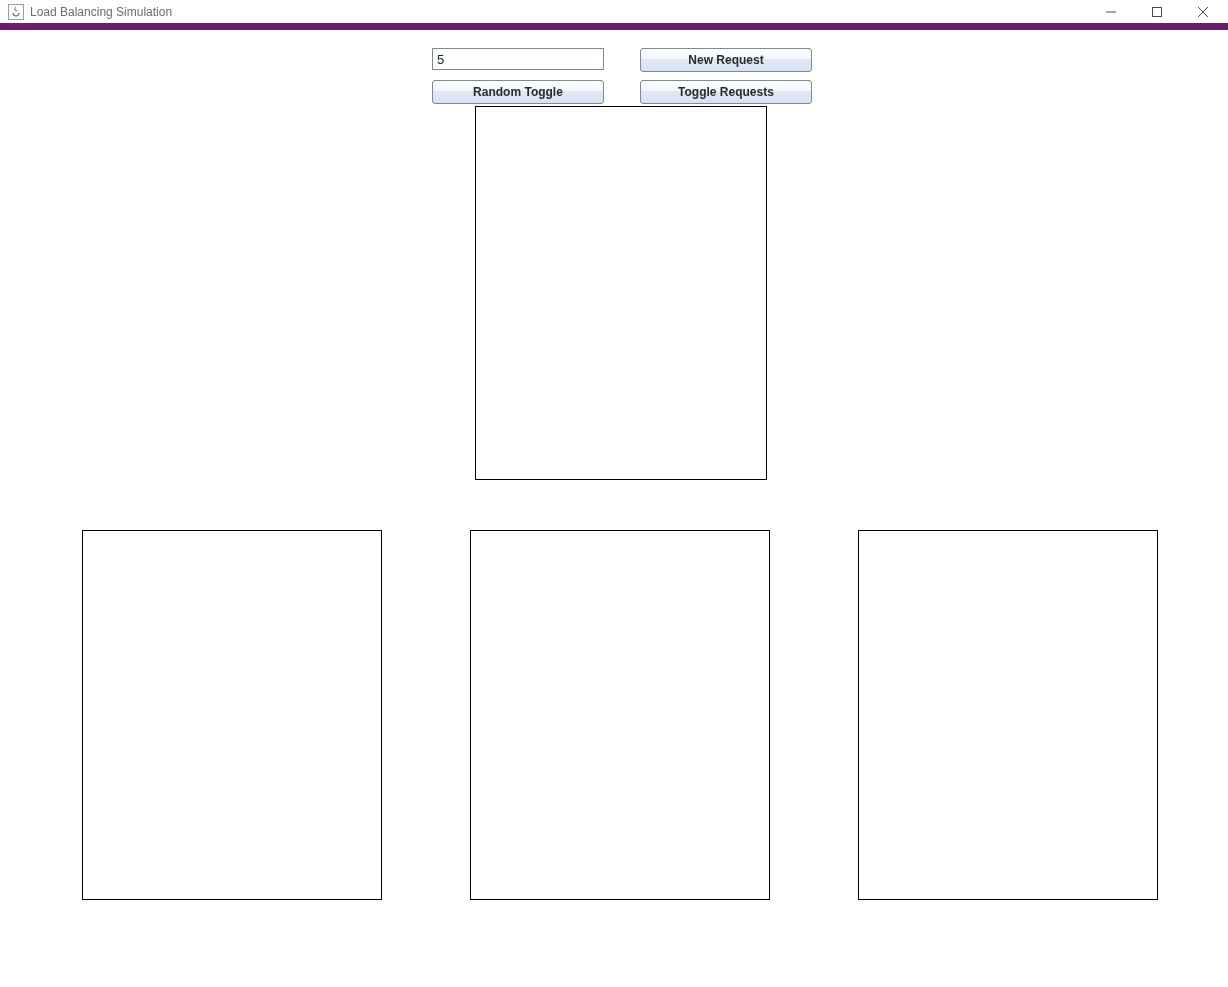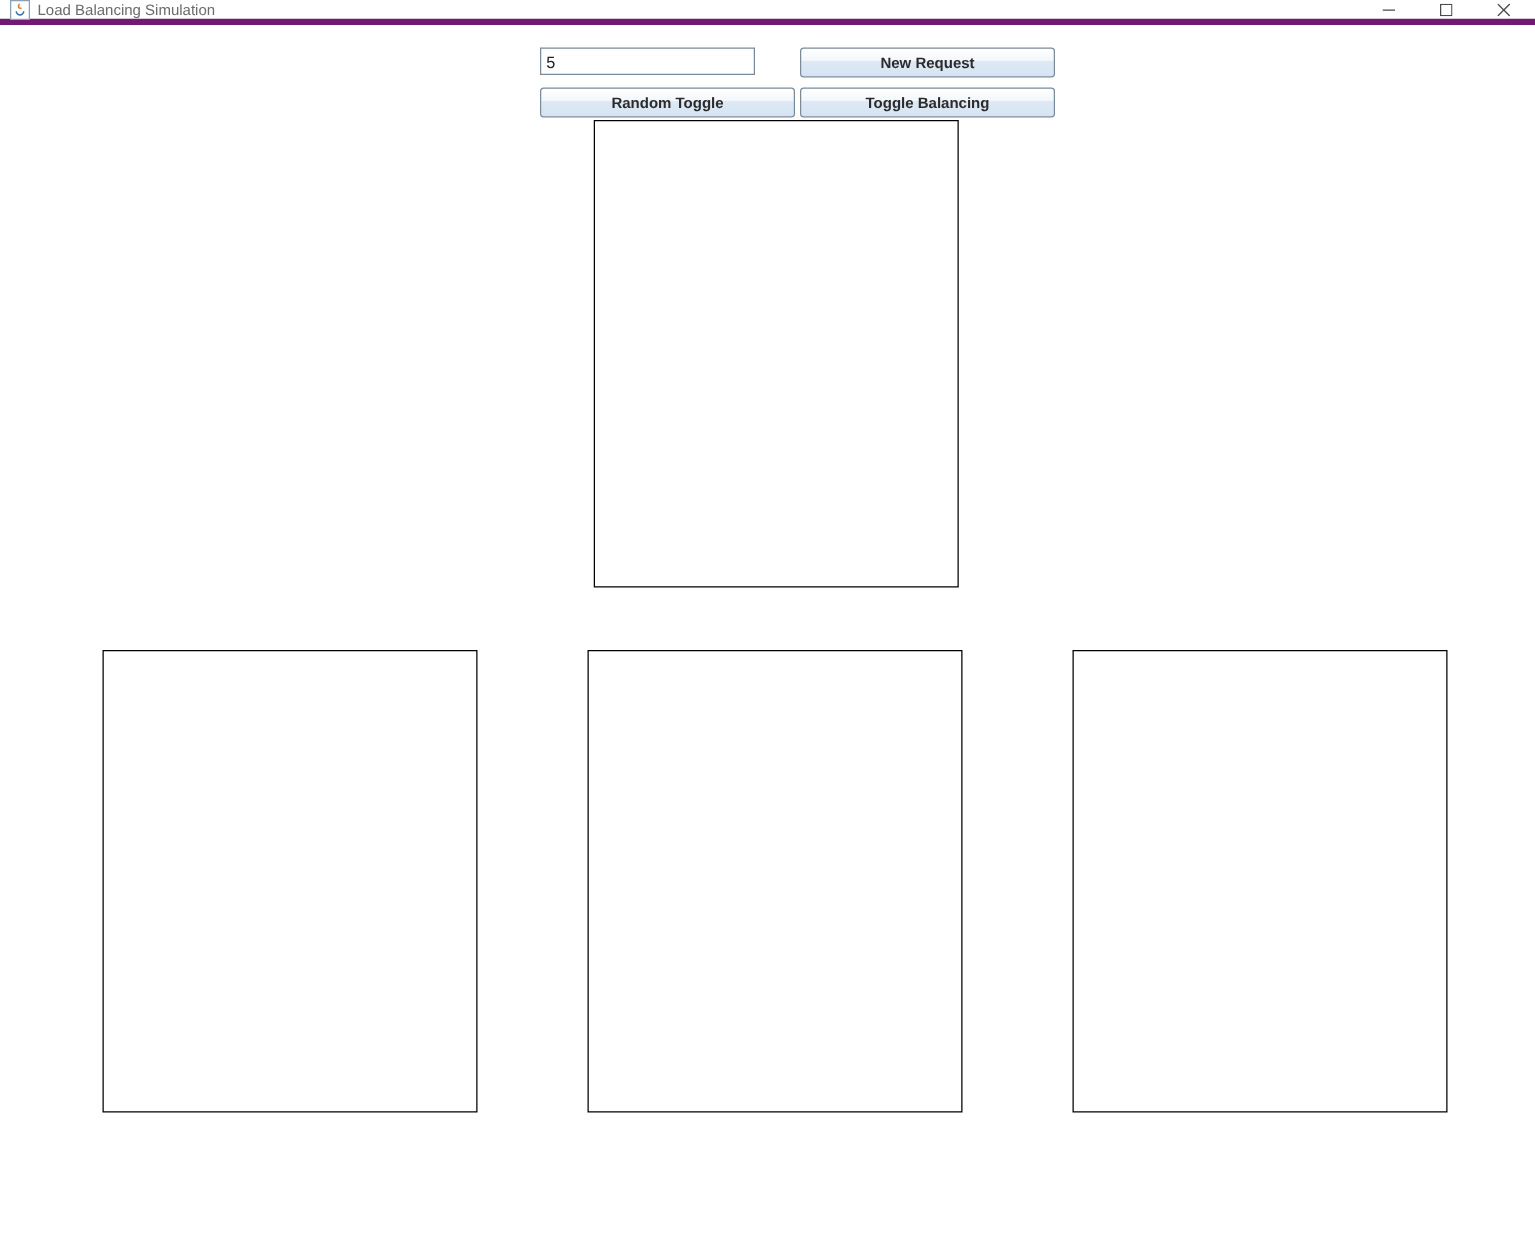--- a/index.html
+++ b/index.html
@@ -4,23 +4,23 @@
   <style>
     * { box-sizing: border-box; margin: 0; padding: 0; }
     body {
       font-family: "Segoe UI", Tahoma, sans-serif;
       background: #ffffff;
       width: 1228px;
       height: 987px;
       overflow: hidden;
     }
     .titlebar {
-      height: 20px;
+      height: 30px;
       background: #ffffff;
-      border-bottom: 5px solid #701a75;
+      border-bottom: 7px solid #701a75;
       display: flex;
       align-items: center;
       padding: 0 2px 0 8px;
       color: #6b6b6b;
       font-size: 12px;
     }
     .titlebar .java-icon {
       width: 16px; height: 16px;
       margin-right: 6px;
       display: inline-flex;
@@ -66,21 +66,21 @@
       height: 22px;
       border: 1px solid #7a8a99;
       background: #ffffff;
       font-family: inherit;
       font-size: 13px;
       padding: 0 4px;
       color: #222;
     }
 
     .swing-button {
-      width: 204px;
+      width: 172px;
       height: 24px;
       border: 1px solid #7a8a99;
       border-radius: 3px;
       background: linear-gradient(to bottom,
         #ffffff 0%,
         #f2f6fb 45%,
         #dfe9f5 46%,
         #d4e3f3 100%);
       font-family: inherit;
       font-size: 12px;
@@ -134,21 +134,21 @@
     </div>
   </div>
 </div>
 
 <div class="content">
 
   <div class="controls-grid">
     <input type="text" class="swing-input" value="5" style="">
     <button class="swing-button">New Request</button>
     <button class="swing-button">Random Toggle</button>
-    <button class="swing-button">Toggle Balancing</button>
+    <button class="swing-button">Toggle Requests</button>
   </div>
 
   <div class="panel panel-top"></div>
   <div class="panel panel-b1"></div>
   <div class="panel panel-b2"></div>
   <div class="panel panel-b3"></div>
 
 </div>
 
 </body></html>

